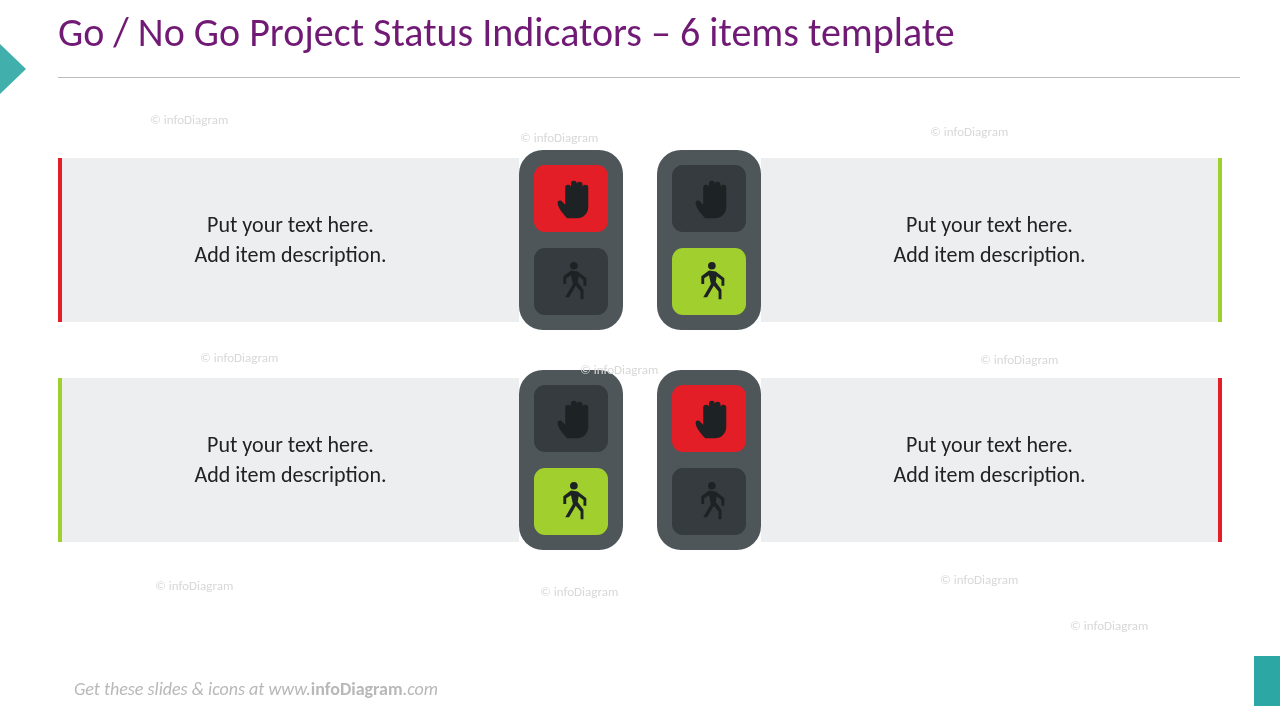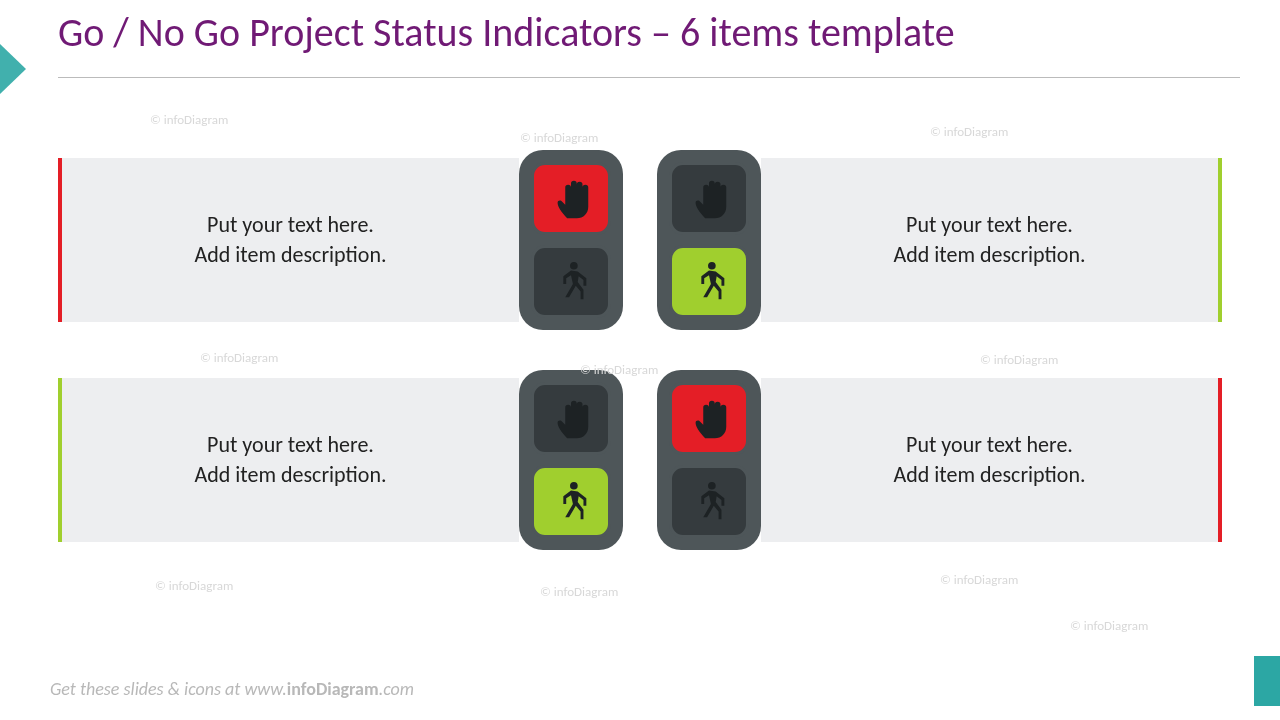--- a/index.html
+++ b/index.html
@@ -44,21 +44,21 @@
   }
   .lens.lit-red   { background:#e41e26; }
   .lens.lit-green { background:#a0cf2e; }
   .lens svg { width:46px; height:46px; }
   .lens svg * { fill:#1d2224; }
 
   .watermark {
     position:absolute; color:#d8d8d8; font-size:13px; pointer-events:none; user-select:none;
   }
   .footer {
-    position:absolute; bottom:20px; left:50px; color:#b8b8b8; font-size:18px; font-style:italic;
+    position:absolute; bottom:20px; left:74px; color:#b8b8b8; font-size:18px; font-style:italic;
   }
   .footer b { font-style:normal; font-weight:700; }
 </style>
 </head>
 <body>
 
 <svg width="0" height="0" style="position:absolute">
   <defs>
     <g id="hand-icon">
       <path d="M20 44 C14 38 10 32 10 28 c0-2 2-3 4-2 l4 4 V12 c0-2 1-3 3-3 s3 1 3 3 v10 V8 c0-2 1-3 3-3 s3 1 3 3 v14 V9 c0-2 1-3 3-3 s3 1 3 3 v14 V12 c0-2 1-3 3-3 s3 1 3 3 v20 c0 7-5 12-12 12 H24 Z"></path>

